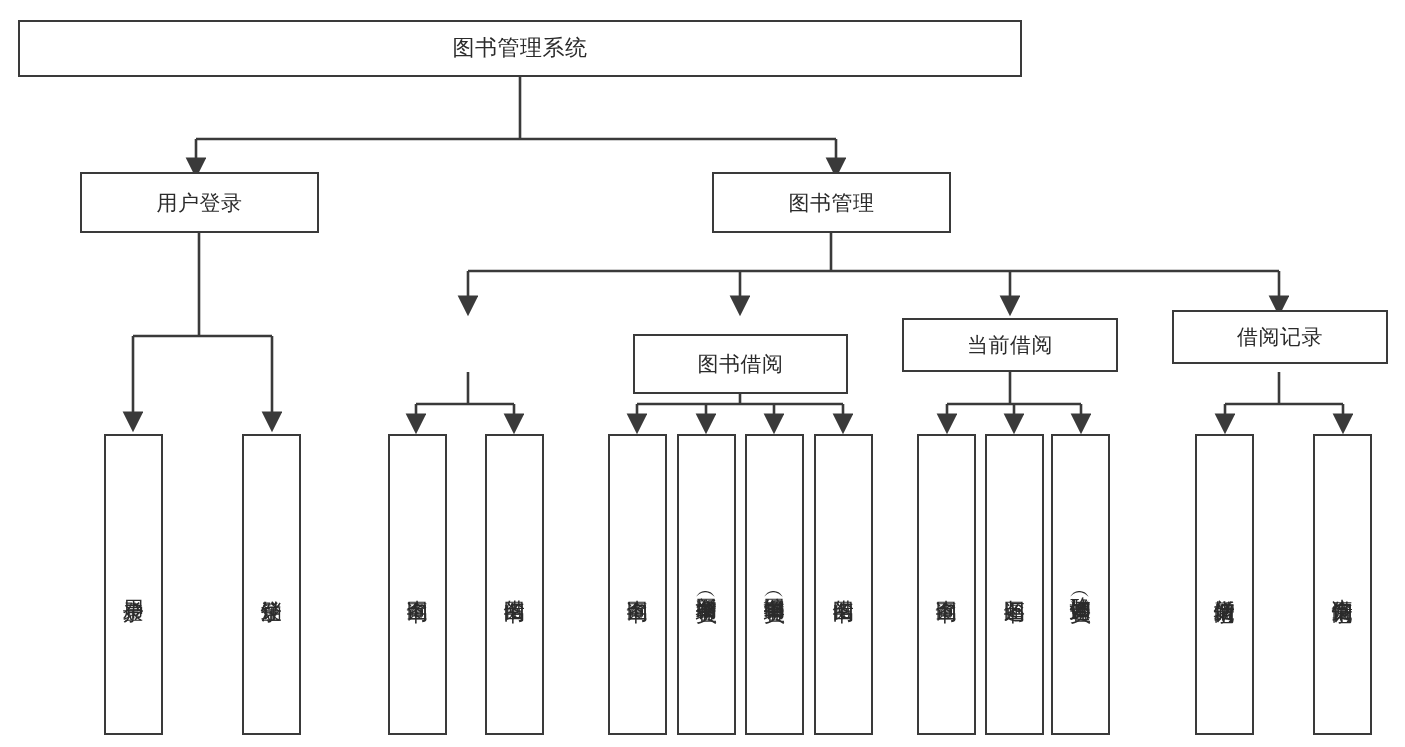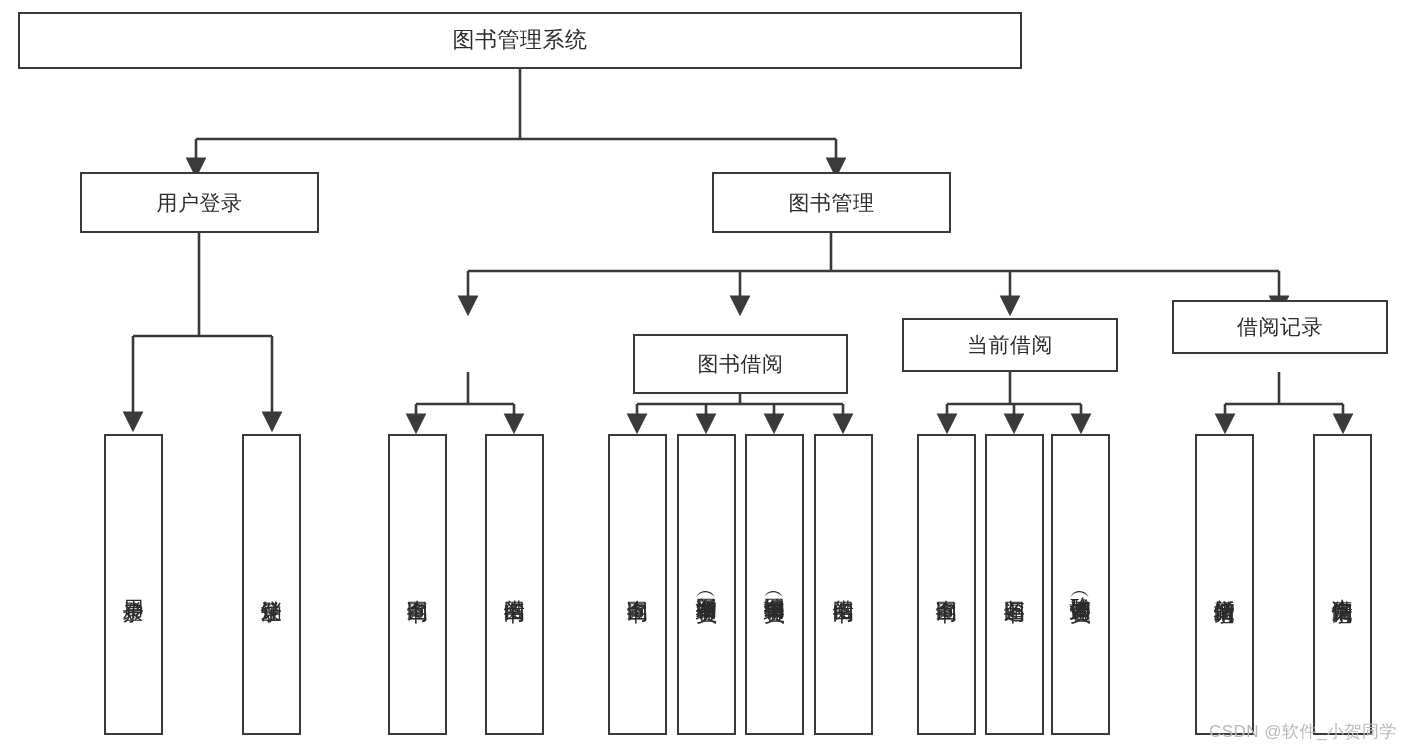--- a/index.html
+++ b/index.html
@@ -36,20 +36,21 @@
     color: #2b2b2b;
     overflow: hidden;
   }
   .node.h {
     font-size: 21px;
     letter-spacing: 0.5px;
     line-height: 1.1;
   }
   .node.root {
     font-size: 22px;
+    margin-top: 8px;
   }
   .node.v {
     writing-mode: vertical-rl;
     text-orientation: upright;
     font-size: 21px;
     line-height: 1.12;
     letter-spacing: 1px;
     padding: 6px 0;
     text-align: center;
   }
@@ -134,21 +135,21 @@
   <div class="node h" style="left:712px; top:172px; width:239px; height:61px;text-align:center;">
     <span>图书管理</span>
   </div>
 
   <div class="node h" style="left:633px; top:318px; width:215px; height:60px;margin-top:16px;">
     <span>图书借阅</span>
   </div>
   <div class="node h" style="left:902px; top:318px; width:216px; height:54px;">
     <span>当前借阅</span>
   </div>
-  <div class="node h" style="left:1172px; top:300px; width:216px; height:54px;">
+  <div class="node h" style="left:1172px; top:310px; width:216px; height:54px;">
     <span>借阅记录</span>
   </div>
 
   <div class="node v" style="left:104px; top:434px; width:59px; height:301px;">
     <span class="vtext">用户登录</span>
   </div>
   <div class="node v" style="left:242px; top:434px; width:59px; height:301px;">
     <span class="vtext">注销登录</span>
   </div>
 
@@ -182,15 +183,14 @@
     <span class="vtext">确认归还（管理员）</span>
   </div>
 
   <div class="node v" style="left:1195px; top:434px; width:59px; height:301px;">
     <span class="vtext">新增借阅记录</span>
   </div>
   <div class="node v" style="left:1313px; top:434px; width:59px; height:301px;">
     <span class="vtext">查询借阅记录</span>
   </div>
 
-  <div class="watermark">CSDN @软件_小贺同学</div>
 
 </div>
 
 </body></html>

